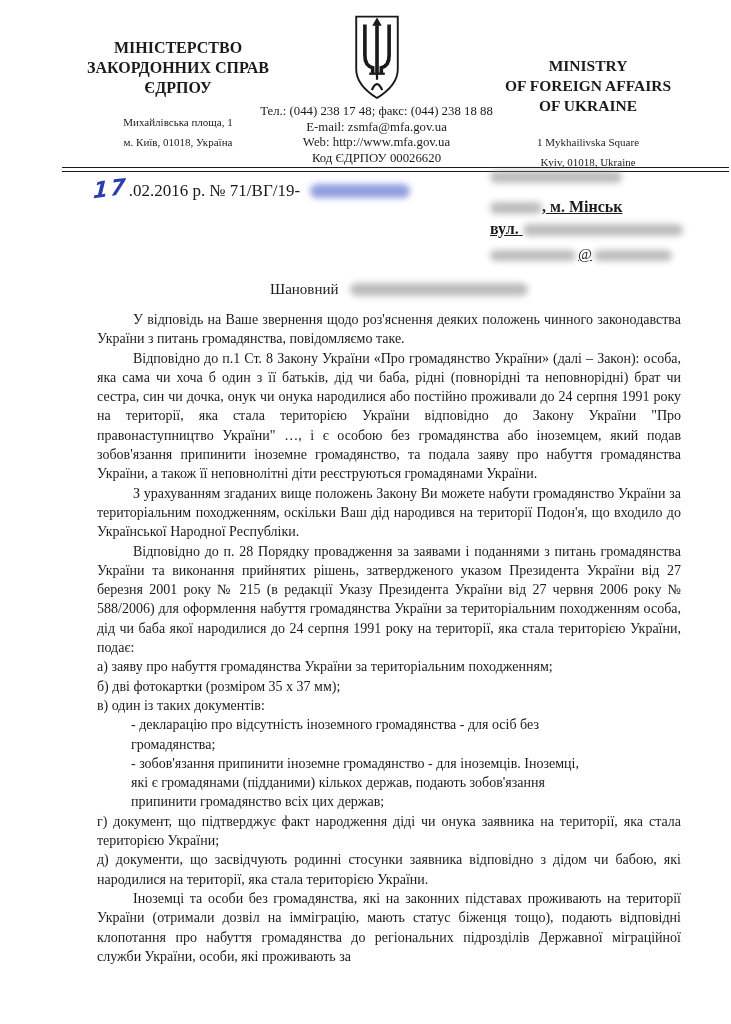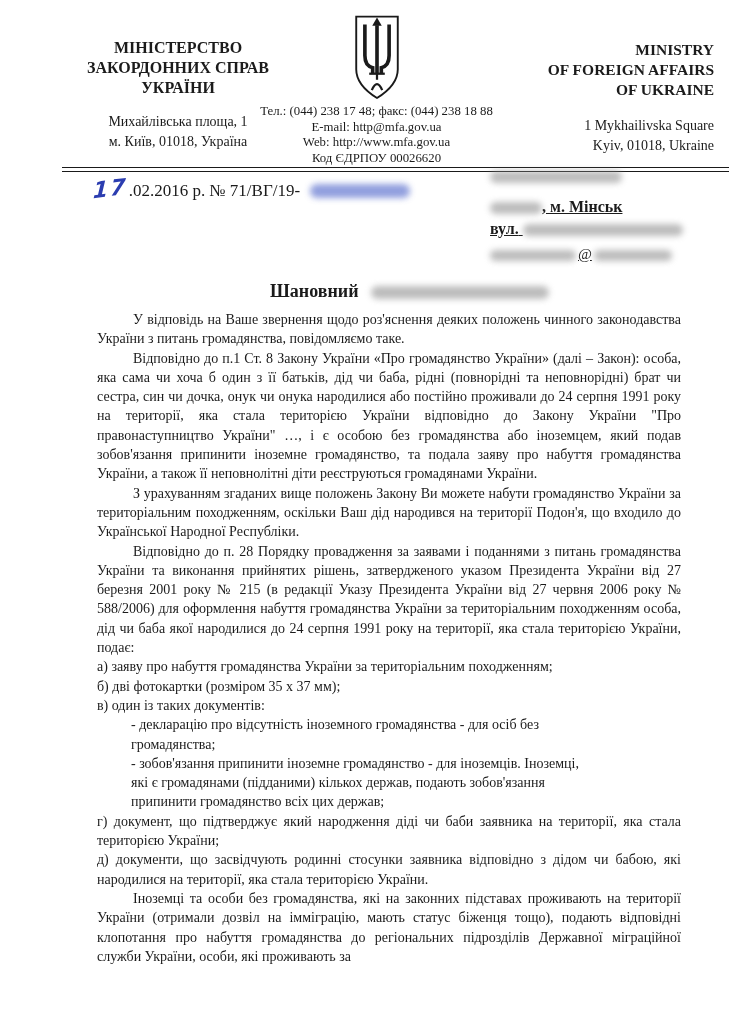--- a/index.html
+++ b/index.html
@@ -4,24 +4,24 @@
 <style>
   html,body { margin:0; padding:0; background:#e8e8e8; }
   .page {
     position:relative; width:731px; height:1024px; margin:0 auto;
     background:#ffffff; overflow:hidden;
     font-family:"Liberation Serif", serif; color:#1b1b1b;
   }
 
   
   .hdr-left  { position:absolute; left:56px;  top:38px; width:244px; text-align:center; }
-  .hdr-right { position:absolute; left:462px; top:40px; width:252px; text-align:right; }
+  .hdr-right { position:absolute; left:462px; top:56px; width:252px; text-align:center; }
   .org-name  { font-weight:bold; font-size:16px; line-height:20px; }
   .hdr-right .org-name { font-size:15.5px; }
-  .addr      { margin-top:14px; font-size:14px; line-height:20px;font-family:Liberation Serif, serif; }
+  .addr      { margin-top:14px; font-size:11px; line-height:20px;font-family:Liberation Serif, serif; }
   .hdr-right .addr { margin-top:16px; }
 
   .hdr-center { position:absolute; left:236px; top:14px; width:281px; text-align:center; }
   .trident    { width:52px; height:90px; display:block; margin:0 auto; }
   .contact    { margin-top:0px; font-size:12.8px; line-height:15.5px; white-space:nowrap; }
 
   .rule {
     position:absolute; left:62px; top:167px; width:667px; height:2.5px;
     border-top:1.8px solid #1a1a1a; border-bottom:1.2px solid #1a1a1a;
   }
@@ -39,42 +39,42 @@
   .blob.blue { background:#7e8ed8; opacity:.85; }
 
   .recipient { position:absolute; left:490px; top:166px; width:228px; font-size:16px; line-height:20px;text-decoration:underline; }
   .r-line2, .r-line3 { font-weight:bold; }
   .r-line1 { height:16px; }
   .r-line2 { margin-top:15px; }
   .r-line3 { margin-top:2px; }
   .r-line4 { margin-top:5px; }
   .at-sign { font-style:italic; font-size:15px; padding:0 2px; }
 
-  .salutation { position:absolute; left:270px; top:281px; font-size:18px; font-weight:bold; }
+  .salutation { position:absolute; left:270px; top:281px; font-size:15px; font-weight:normal; }
 
   
   .body {
     position:absolute; left:97px; top:310px; width:584px;
     font-size:14px; line-height:19.3px; text-align:justify;
   }
   .body p.para { margin:0; padding:0; }
   .body p.indent { text-indent:36px; }
   .body p.dash   { margin-left:34px; width:452px; text-align:left; }
   .u { }
 </style>
 </head>
 <body>
 
 <div class="page">
 
   <div class="hdr-left">
     <div class="org-name">
       <div>МІНІСТЕРСТВО</div>
       <div>ЗАКОРДОННИХ СПРАВ</div>
-      <div>УКРАЇНИ</div>
+      <div>ЄДРПОУ</div>
     </div>
     <div class="addr">
       <div>Михайлівська площа, 1</div>
       <div>м. Київ, 01018, Україна</div>
     </div>
   </div>
 
   <div class="hdr-center">
     <svg class="trident" viewBox="0 0 60 104" aria-hidden="true">
       <path d="M6 3 H54 V64 Q54 82 30 97 Q6 82 6 64 Z" fill="none" stroke="#1a1a1a" stroke-width="2.2"></path>
@@ -85,21 +85,21 @@
       </g>
       <path d="M30 4 L24.5 13.5 H35.5 Z" fill="#1a1a1a"></path>
       <g stroke="#1a1a1a" stroke-width="2.6" fill="none">
         <path d="M21 69 H39"></path>
         <path d="M30 69 V76"></path>
         <path d="M24 88 Q30 74 36 88"></path>
       </g>
     </svg>
     <div class="contact">
       <div>Тел.: (044) 238 17 48; факс: (044) 238 18 88</div>
-      <div>E-mail: http@mfa.gov.ua</div>
+      <div>E-mail: zsmfa@mfa.gov.ua</div>
       <div>Web: http://www.mfa.gov.ua</div>
       <div>Код ЄДРПОУ 00026620</div>
     </div>
   </div>
 
   <div class="hdr-right">
     <div class="org-name">
       <div>MINISTRY</div>
       <div>OF FOREIGN AFFAIRS</div>
       <div>OF UKRAINE</div>
@@ -141,18 +141,18 @@
   <div class="body">
       <p class="para indent"><span>У відповідь на Ваше звернення щодо роз'яснення деяких положень чинного законодавства України з питань громадянства, повідомляємо таке.</span></p>
       <p class="para indent"><span>Відповідно до п.1 Ст. 8 Закону України «Про громадянство України» (далі – Закон): особа, яка сама чи хоча б один з її батьків, дід чи баба, рідні (повнорідні та неповнорідні) брат чи сестра, син чи дочка, онук чи онука народилися або постійно проживали до 24 серпня 1991 року на території, яка стала територією України відповідно до Закону України "Про правонаступництво України" …, і є особою без громадянства або іноземцем, який подав зобов'язання припинити іноземне громадянство, та подала заяву про набуття громадянства України, а також її неповнолітні діти реєструються громадянами України.</span></p>
       <p class="para indent"><span>З урахуванням згаданих вище положень Закону Ви можете набути громадянство України за територіальним походженням, оскільки Ваш дід народився на території Подон'я, що входило до Української Народної Республіки.</span></p>
       <p class="para indent"><span>Відповідно до п. 28 Порядку провадження за заявами і поданнями з питань громадянства України та виконання прийнятих рішень, затвердженого указом Президента України від 27 березня 2001 року № 215 (в редакції </span><span class="u">Указу Президента України від 27 червня 2006 року № 588/2006</span><span>) для оформлення набуття громадянства України за територіальним походженням особа, дід чи баба якої народилися до 24 серпня 1991 року на території, яка стала територією України, подає:</span></p>
       <p class="para flush"><span>а) заяву про набуття громадянства України за територіальним походженням;</span></p>
       <p class="para flush"><span>б) дві фотокартки (розміром 35 х 37 мм);</span></p>
       <p class="para flush"><span>в) один із таких документів:</span></p>
       <p class="para dash"><span>- декларацію про відсутність іноземного громадянства - для осіб без громадянства;</span></p>
       <p class="para dash"><span>- зобов'язання припинити іноземне громадянство - для іноземців. Іноземці, які є громадянами (підданими) кількох держав, подають зобов'язання припинити громадянство всіх цих держав;</span></p>
-      <p class="para flush"><span>г) документ, що підтверджує який народження діді чи баби  заявника на території, яка стала територією України;</span></p>
+      <p class="para flush"><span>г) документ, що підтверджує факт народження діді чи онука  заявника на території, яка стала територією України;</span></p>
       <p class="para flush"><span>д) документи, що засвідчують родинні стосунки заявника відповідно з дідом чи бабою, які народилися на території, яка стала територією України.</span></p>
       <p class="para indent"><span>Іноземці та особи без громадянства, які на законних підставах проживають на території України (отримали дозвіл на імміграцію, мають статус біженця тощо), подають відповідні клопотання про набуття громадянства до регіональних підрозділів Державної міграційної служби України, особи, які проживають за</span></p>
     </div>
 
 </div>
 
 </body></html>

